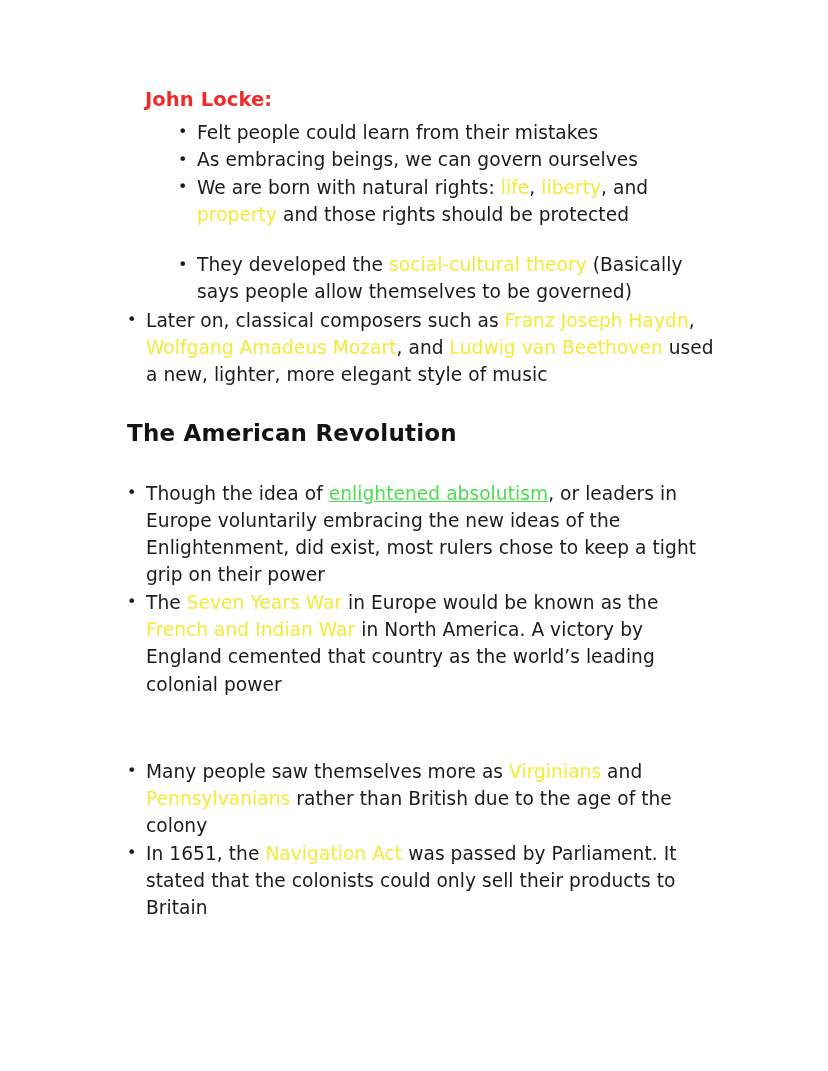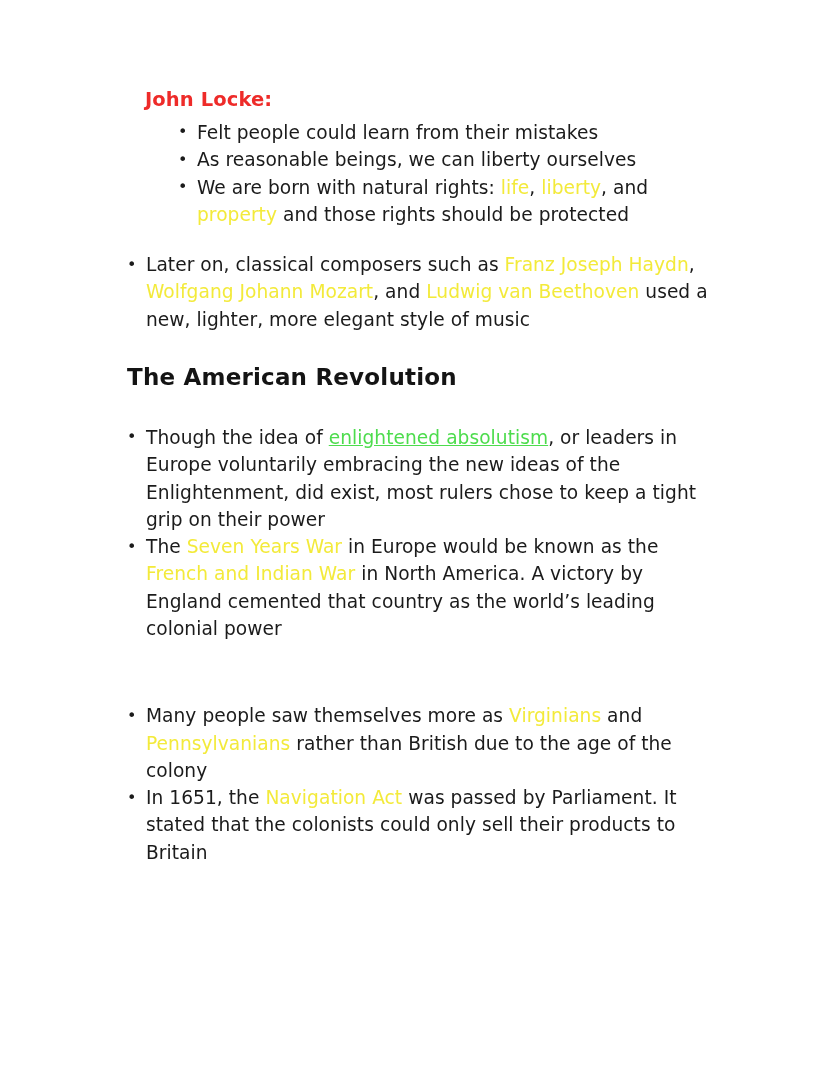--- a/index.html
+++ b/index.html
@@ -84,29 +84,32 @@
 </style>
 </head>
 <body>
 
 <div class="page">
 
   <div class="section-title">John Locke:</div>
 
   <ul class="lvl2">
       <li><span>Felt people could learn from their mistakes</span></li>
-      <li><span>As reasonable beings, we can liberty ourselves</span></li>
+      <li><span>As embracing beings, we can govern ourselves</span></li>
       <li><span>We are born with natural rights: </span><span class="hl-y">life</span><span>, </span><span class="hl-y">liberty</span><span>, and </span><span class="hl-y">property</span><span> and those rights should be protected</span></li>
     </ul>
 
   <div class="gap-sm"></div>
 
+  <ul class="lvl2">
+      <li><span>They developed the </span><span class="hl-y">social-cultural theory</span><span> (Basically says people allow themselves to be governed)</span></li>
+    </ul>
 
   <ul class="lvl1">
-      <li><span>Later on, classical composers such as </span><span class="hl-y">Franz Joseph Haydn</span><span>, </span><span class="hl-y">Wolfgang Johann Mozart</span><span>, and </span><span class="hl-y">Ludwig van Beethoven</span><span> used a new, lighter, more elegant style of music</span></li>
+      <li><span>Later on, classical composers such as </span><span class="hl-y">Franz Joseph Haydn</span><span>, </span><span class="hl-y">Wolfgang Amadeus Mozart</span><span>, and </span><span class="hl-y">Ludwig van Beethoven</span><span> used a new, lighter, more elegant style of music</span></li>
     </ul>
 
   <div class="gap-head-top"></div>
 
   <div class="heading">The American Revolution</div>
 
   <div class="gap-head-bottom"></div>
 
   <ul class="lvl1">
       <li><span>Though the idea of </span><span class="hl-g">enlightened absolutism</span><span>, or leaders in Europe voluntarily embracing the new ideas of the Enlightenment, did exist, most rulers chose to keep a tight grip on their power</span></li>

